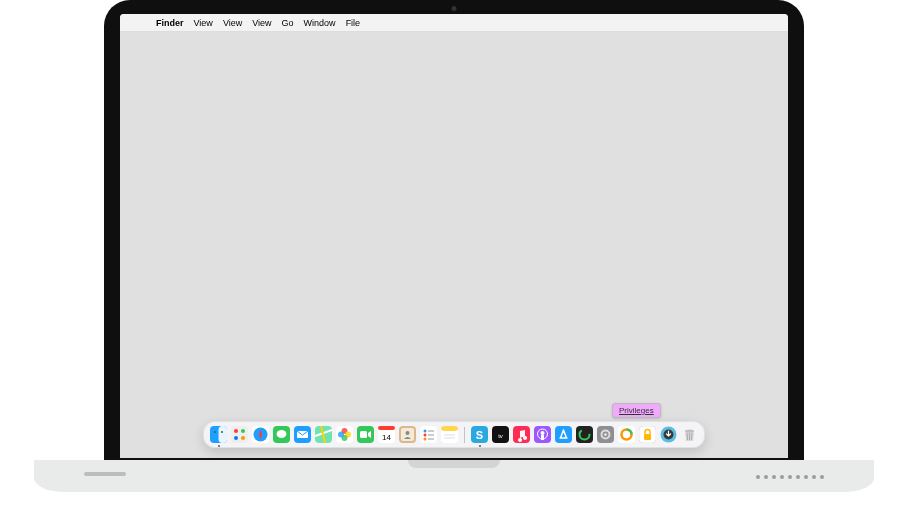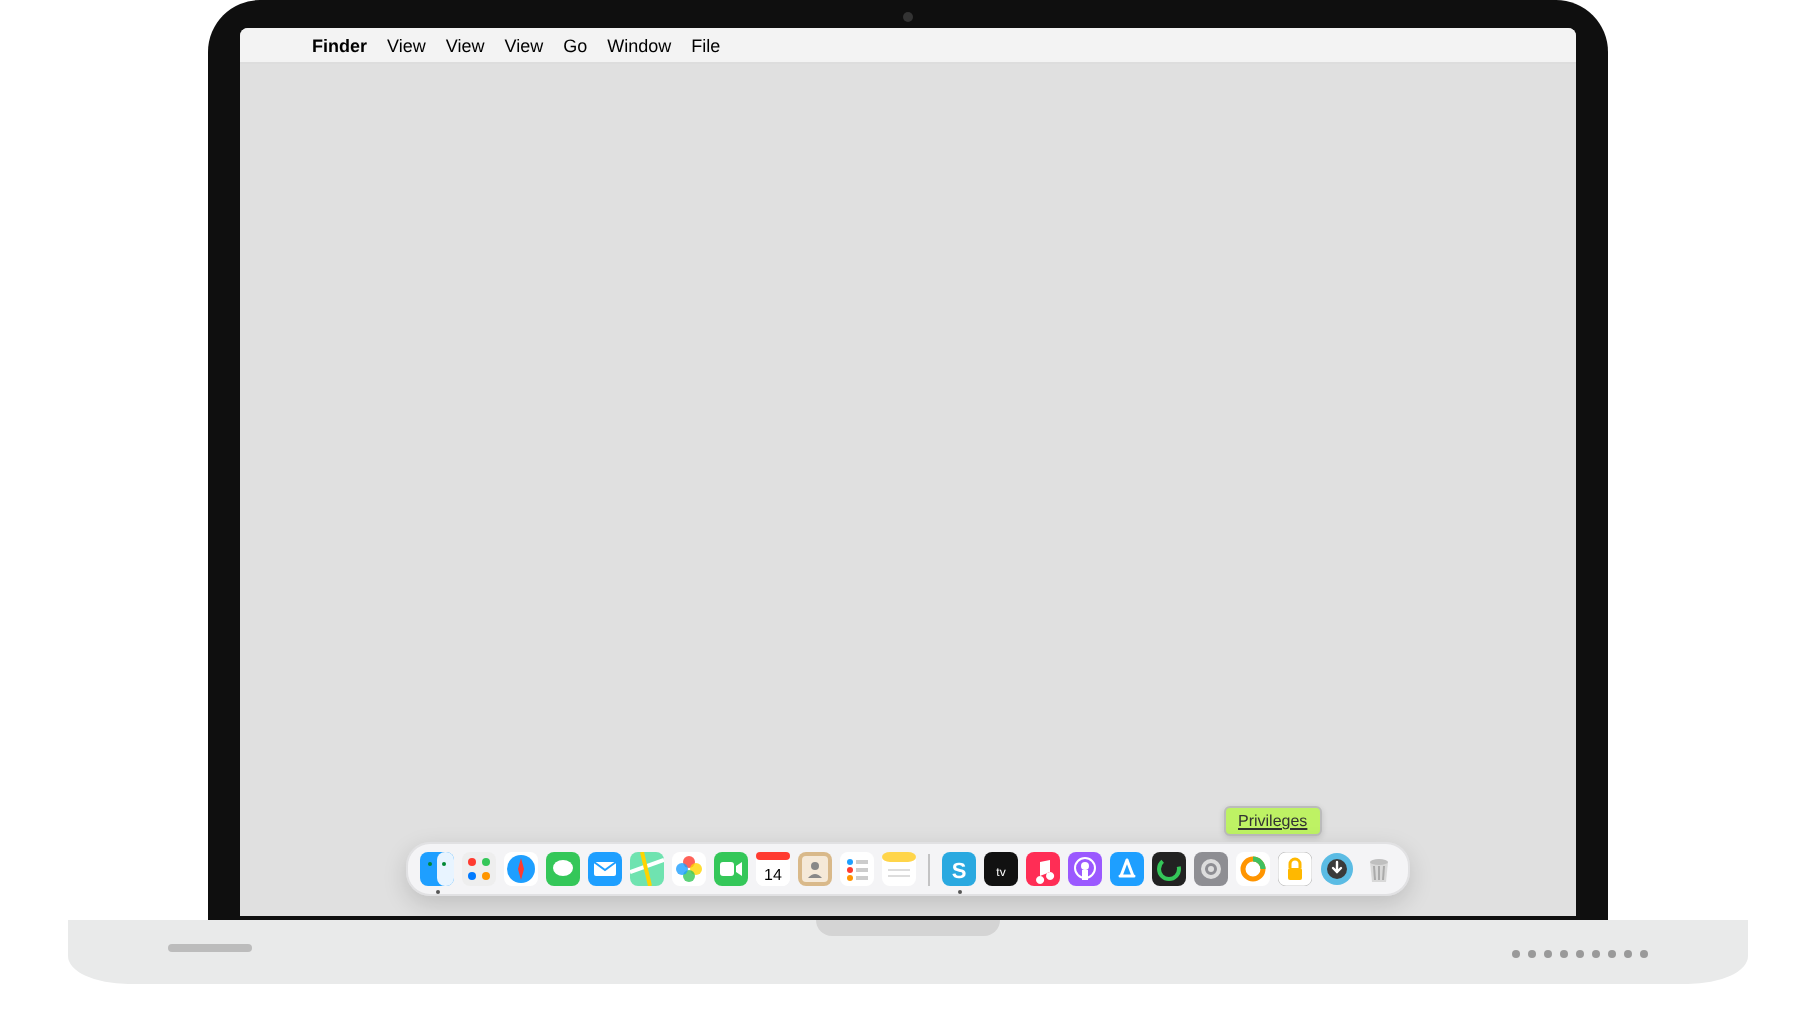--- a/index.html
+++ b/index.html
@@ -105,21 +105,21 @@
     width: 1px;
     height: 16px;
     background: rgba(0,0,0,0.2);
     margin: 0 2px;
   }
   .tooltip {
     position: absolute;
     bottom: 40px;
     left: 50%;
     transform: translateX(158px);
-    background: #bef264;
+    background: #f0abfc;
     border: 1px solid #bbb;
     border-radius: 3px;
     padding: 2px 6px;
     font-size: 8px;
     color: #333;
     box-shadow: 0 1px 3px rgba(0,0,0,0.15);
     white-space: nowrap;
     text-decoration: underline;
   }
   

